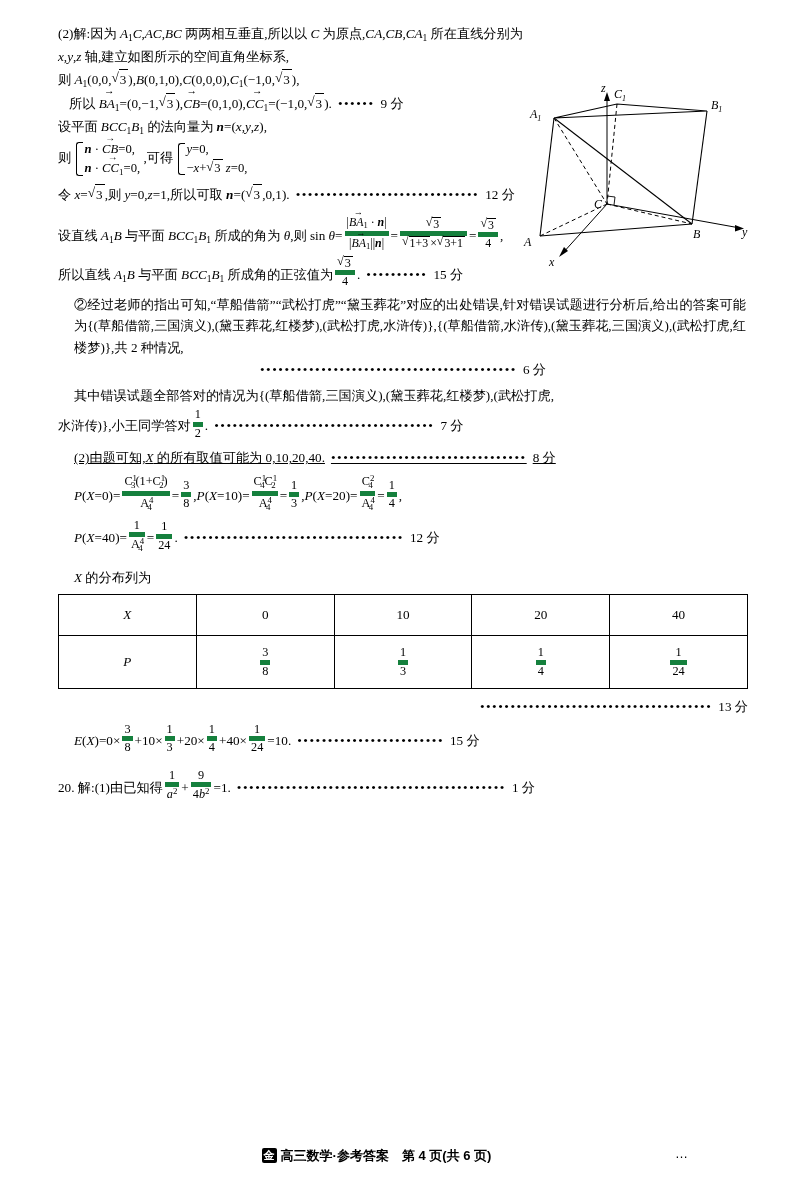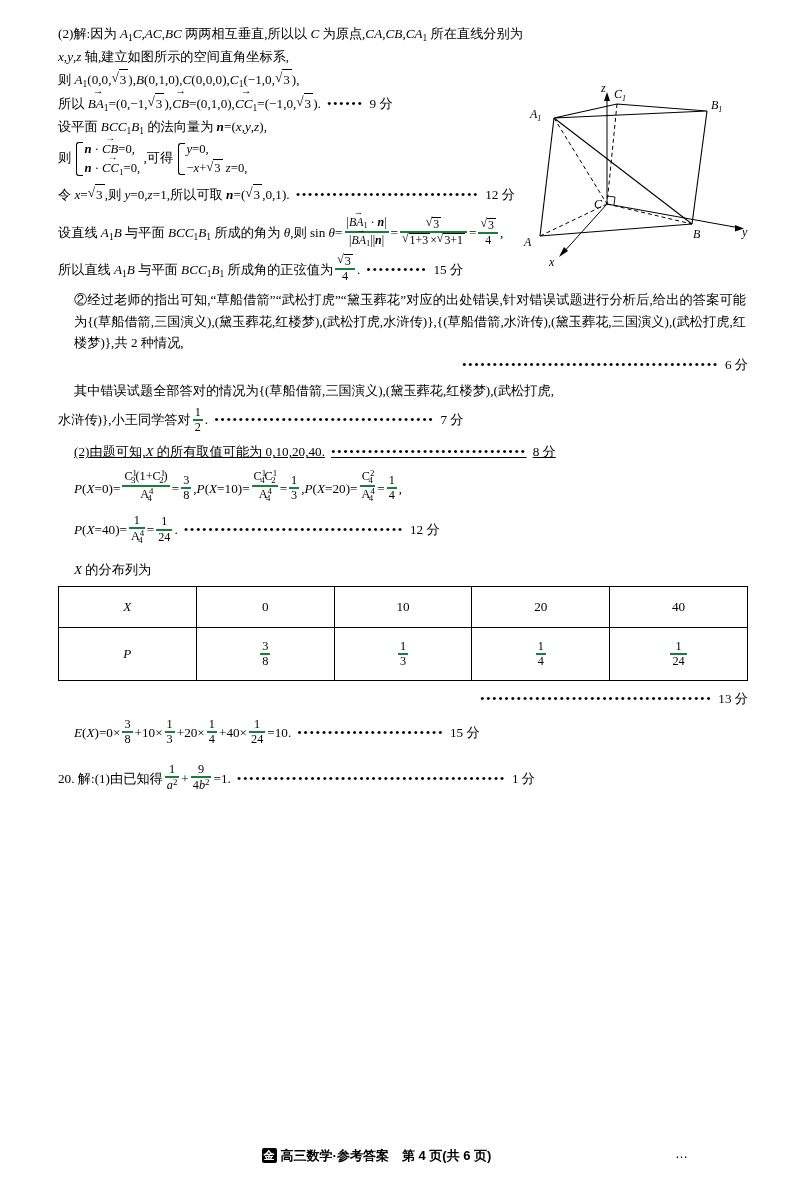--- a/index.html
+++ b/index.html
@@ -51,21 +51,21 @@
   
   .frac {
     display: inline-block;
     vertical-align: -0.52em;
     text-align: center;
     font-size: 0.93em;
     line-height: 1.08;
     margin: 0 2px;
   }
   .frac .num { display:block; padding: 0 2px; }
-  .frac .den { display:block; border-top: 2px solid #15803d; padding: 0 2px; }
+  .frac .den { display:block; border-top: 5px solid #15803d; padding: 0 2px; }
 
   
   .sqrt {
     display: inline-block;
     position: relative;
     padding-left: 0.55em;
   }
   .sqrt::before {
     content: "\221A";
     position: absolute;
@@ -187,21 +187,21 @@
     </div>
 
     <div class="line">
       <i>x</i>,<i>y</i>,<i>z</i> 轴,建立如图所示的空间直角坐标系,
     </div>
 
     <div class="line">
       则 <i>A</i><sub>1</sub>(0,0,<span class="sqrt"><span class="rad">3</span></span>),<i>B</i>(0,1,0),<i>C</i>(0,0,0),<i>C</i><sub>1</sub>(−1,0,<span class="sqrt"><span class="rad">3</span></span>),
     </div>
 
-    <div class="line" style="width:560px;">
+    <div class="line" style="width:560px;margin-left:11px;">
       所以 <span class="vec"><i>BA</i><sub>1</sub></span>=(0,−1,<span class="sqrt"><span class="rad">3</span></span>),<span class="vec"><i>CB</i></span>=(0,1,0),<span class="vec"><i>CC</i><sub>1</sub></span>=(−1,0,<span class="sqrt"><span class="rad">3</span></span>).<span class="sp"></span><span class="dots">••••••</span><span class="sp"></span><span>9 分</span>
     </div>
 
     <div class="line">
       设平面 <i>BCC</i><sub>1</sub><i>B</i><sub>1</sub> 的法向量为 <span class="bi">n</span>=(<i>x</i>,<i>y</i>,<i>z</i>),
     </div>
 
     <div class="line" style="line-height:2.2; margin-bottom:6px;">
       <span>则</span>
       <span class="sys">
@@ -276,21 +276,21 @@
         <text x="92" y="132" font-family="Liberation Serif, serif" font-size="12" font-style="italic">C</text>
       </svg>
     </div>
 
 
 
     <div class="wrapline indent2" style="width:672px; text-align:justify; margin-top:1px;">
       <span>②经过老师的指出可知,“草船借箭”“武松打虎”“黛玉葬花”对应的出处错误,针对错误试题进行分析后,给出的答案可能为{(草船借箭,三国演义),(黛玉葬花,红楼梦),(武松打虎,水浒传)},{(草船借箭,水浒传),(黛玉葬花,三国演义),(武松打虎,红楼梦)},共 2 种情况,</span>
     </div>
 
-    <div class="line" style="text-align:right; margin-top:2px;">
+    <div class="line" style="text-align:center; margin-top:2px;">
       <span class="dots">••••••••••••••••••••••••••••••••••••••••••</span><span class="sp"></span><span>6 分</span>
     </div>
 
     <div class="line indent2" style="margin-top:6px;">
       <span>其中错误试题全部答对的情况为{(草船借箭,三国演义),(黛玉葬花,红楼梦),(武松打虎,</span>
     </div>
 
     <div class="line" style="line-height:2.5;">
       <span>水浒传)},小王同学答对</span><span class="frac"><span class="num">1</span><span class="den">2</span></span>.<span class="sp"></span><span class="dots">••••••••••••••••••••••••••••••••••••</span><span class="sp"></span><span>7 分</span>
     </div>

